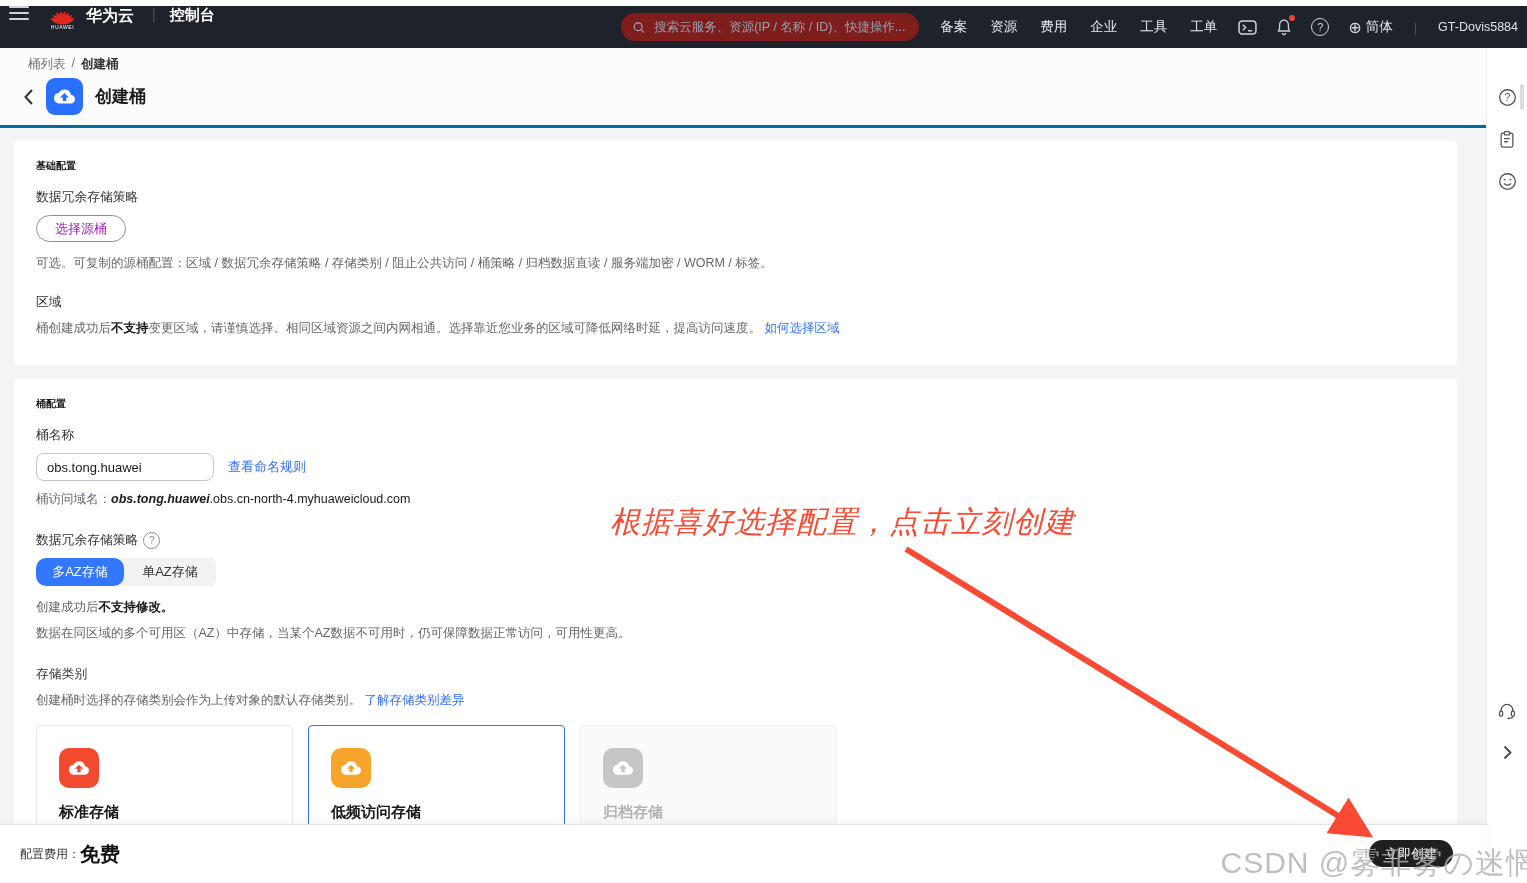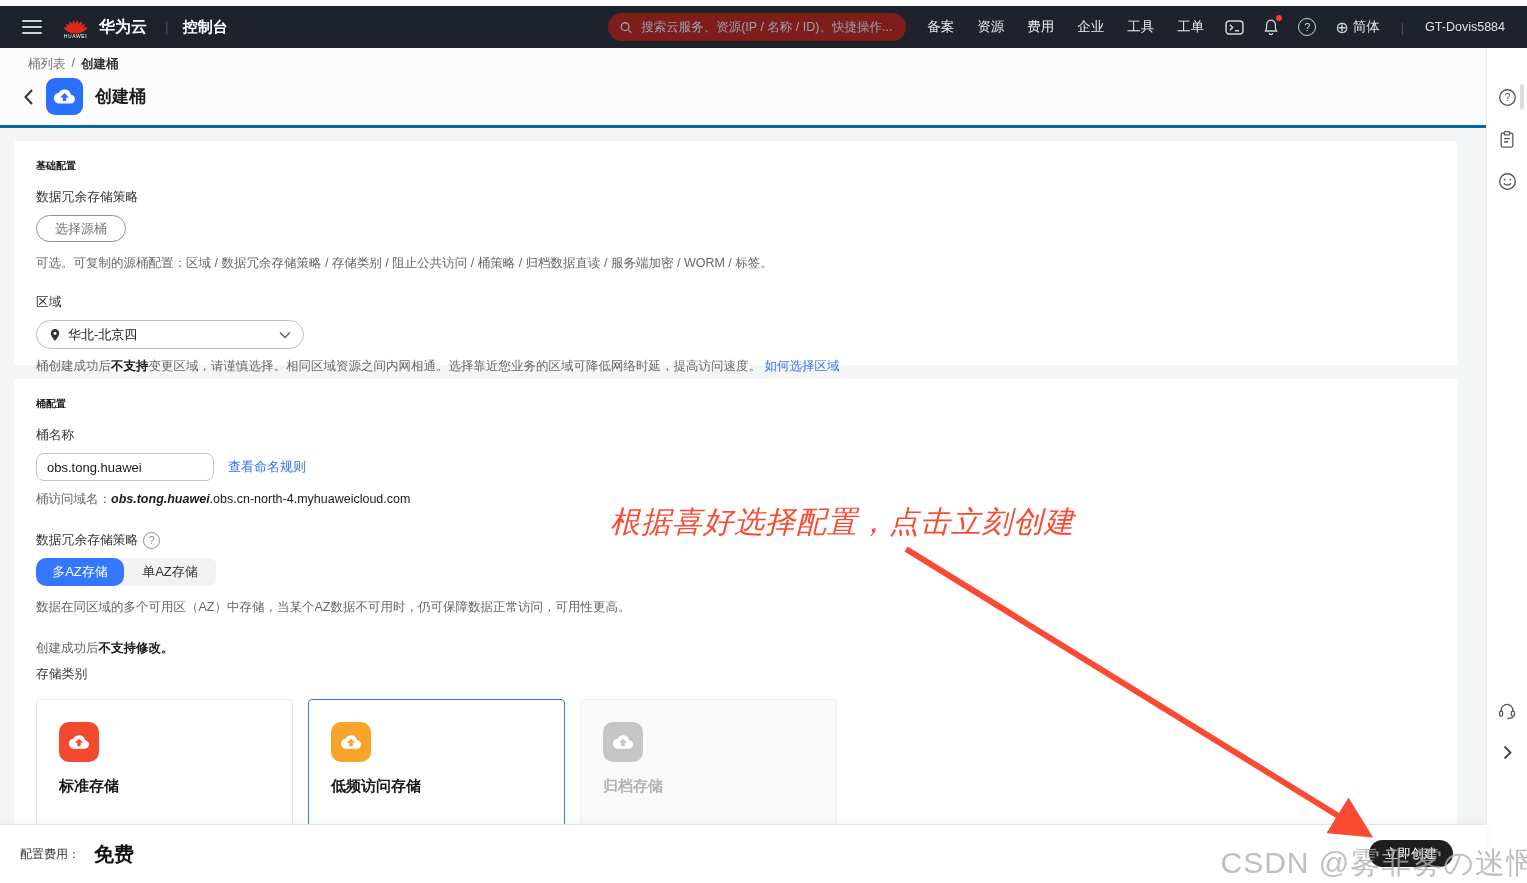--- a/index.html
+++ b/index.html
@@ -1,21 +1,21 @@
 <!DOCTYPE html>
 <html><head>
 <meta charset="utf-8">
 <style>
   html,body{margin:0;padding:0;}
   body{width:1527px;height:883px;overflow:hidden;font-family:"Liberation Sans","DejaVu Sans",sans-serif;background:#f4f5f6;}
   .page{position:relative;width:1527px;height:883px;overflow:hidden;background:#f4f5f6;}
 
   
   .topstrip{position:absolute;top:0;left:0;right:0;height:6px;background:#fff;}
-  .topbar{position:absolute;top:6px;left:0;right:0;height:42px;background:#1d222b;display:flex;align-items:center;padding:0 22px;box-sizing:border-box;color:#e7e9ee;}
+  .topbar{position:absolute;top:6px;left:0;right:0;height:42px;background:#1d222b;display:flex;padding:0 9px;box-sizing:border-box;color:#e7e9ee;}
   .hamburger{width:20px;height:14px;display:flex;flex-direction:column;justify-content:space-between;cursor:pointer;margin-right:20px;}
   .hamburger span{display:block;height:2px;background:#cfd3da;border-radius:1px;}
   .brand{display:flex;flex-direction:column;align-items:center;margin-right:10px;}
   .brand .hw-txt{font-size:5px;letter-spacing:.6px;color:#fff;margin-top:-2px;}
   .brand-name{font-size:16px;font-weight:bold;color:#fff;margin-right:16px;}
   .topbar .vsep{color:#4a505c;margin:0 14px 0 2px;font-size:14px;}
   .console-label{font-size:15px;font-weight:bold;color:#fff;}
   .topbar-right{margin-left:auto;display:flex;align-items:center;gap:21px;}
   .searchbox{width:298px;height:28px;border-radius:14px;background:#7f1d1d;display:flex;align-items:center;padding:0 12px;box-sizing:border-box;gap:7px;}
   .searchbox input{background:transparent;border:none;outline:none;color:#9aa1ad;font-size:12.5px;width:100%;font-family:inherit;}
@@ -40,21 +40,21 @@
   .obs-icon{width:37px;height:37px;border-radius:9px;background:#2970ff;display:flex;align-items:center;justify-content:center;margin-right:12px;}
   .page-title{font-size:17px;font-weight:bold;color:#1a1a1a;}
 
   
   .main{position:absolute;top:128px;left:0;right:40px;bottom:58px;overflow:hidden;padding:13px 30px 0 14px;box-sizing:border-box;}
   .panel{background:#fff;border-radius:4px;padding:18px 22px;box-sizing:border-box;}
   .panel-basic{height:224px;margin-bottom:14px;}
   .panel-bucket{height:470px;}
   .sec-title{font-size:10px;font-weight:bold;color:#1a1a1a;margin:0 0 16px 0;}
   .fld-label{font-size:12.8px;color:#333;margin-bottom:9px;display:flex;align-items:center;gap:5px;}
-  .pill-btn{display:inline-flex;align-items:center;justify-content:center;height:27px;padding:0 18px;border:1px solid #8d9199;border-radius:14px;background:#fff;font-size:13px;color:#737373;cursor:pointer;margin-bottom:13px;font-family:inherit;}
+  .pill-btn{display:inline-flex;align-items:center;justify-content:center;height:27px;padding:0 18px;border:1px solid #8d9199;border-radius:14px;background:#fff;font-size:13px;color:#a21caf;cursor:pointer;margin-bottom:13px;font-family:inherit;}
   .hint{font-size:12.5px;color:#666;margin-bottom:22px;}
   .selectbox{width:268px;height:29px;border:1px solid #b9bdc5;border-radius:15px;background:#fff;display:flex;align-items:center;padding:0 12px;box-sizing:border-box;gap:7px;cursor:pointer;margin-bottom:9px;}
   .selectbox .sel-val{font-size:13px;color:#1a1a1a;flex:1;}
   .note{font-size:12.5px;color:#666;}
   .note b{color:#1a1a1a;}
   a.lnk{color:#3370ff;text-decoration:none;cursor:pointer;}
   .txtinput{width:178px;height:28px;border:1px solid #c0c4cc;border-radius:8px;padding:0 10px;box-sizing:border-box;font-size:13px;color:#1a1a1a;outline:none;font-family:inherit;}
   .name-row{display:flex;align-items:center;gap:14px;margin-bottom:10px;}
   .domain-line{font-size:12.5px;color:#666;margin-bottom:24px;}
   .domain-line .dn-b{font-weight:bold;font-style:italic;color:#1a1a1a;}
@@ -69,21 +69,21 @@
   .cards{display:flex;gap:15px;margin-top:16px;}
   .card{width:257px;height:190px;border:1px solid #e9e9e9;border-radius:4px;background:#fff;padding:22px;box-sizing:border-box;cursor:pointer;overflow:hidden;}
   .card--selected{border-color:#3377ff;}
   .card--disabled{background:#fafafa;border-color:#f0f0f0;cursor:default;}
   .card-icon{width:40px;height:40px;border-radius:10px;display:flex;align-items:center;justify-content:center;margin-bottom:15px;}
   .card-title{font-size:15px;font-weight:bold;color:#1a1a1a;margin-bottom:11px;}
   .card--disabled .card-title{color:#b3b3b3;margin-top:6px;}
 
   
   .footer{position:absolute;left:0;right:40px;bottom:0;height:58px;background:#fff;border-top:1px solid #e3e3e3;box-shadow:0 -3px 8px rgba(0,0,0,.04);z-index:30;}
-  .fee{position:absolute;left:20px;top:0;height:58px;display:flex;align-items:center;gap:14px;}
+  .fee{position:absolute;left:20px;top:0;height:58px;display:flex;align-items:center;}
   .fee-label{font-size:12px;color:#333;}
   .fee-value{font-size:20px;font-weight:bold;color:#111;}
   .create-btn{position:absolute;right:34px;top:15px;height:27px;padding:0 16px;background:#1f1f1f;color:#fff;border:none;border-radius:14px;font-size:13px;cursor:pointer;font-family:inherit;}
 
   
   .util-sidebar{position:absolute;top:48px;right:0;bottom:0;width:40px;background:#fff;border-left:1px solid #ededed;z-index:20;}
   .ut-icon{width:40px;height:42px;display:flex;align-items:center;justify-content:center;cursor:pointer;}
   .ut-top{position:absolute;top:28px;left:0;}
   .ut-bottom{position:absolute;bottom:110px;left:0;}
   .mini-scroll{position:absolute;right:3px;top:36px;width:4px;height:26px;border-radius:2px;background:#dcdcdc;}
@@ -191,29 +191,20 @@
   </div>
 
   <div class="main">
 
     <div class="panel panel-basic">
       <h3 class="sec-title">基础配置</h3>
       <div class="fld-label">数据冗余存储策略</div>
       <button class="pill-btn">选择源桶</button>
       <div class="hint">可选。可复制的源桶配置：区域 / 数据冗余存储策略 / 存储类别 / 阻止公共访问 / 桶策略 / 归档数据直读 / 服务端加密 / WORM / 标签。</div>
       <div class="fld-label">区域</div>
-      <div class="selectbox">
-        <svg width="12" height="14" viewBox="0 0 16 18">
-            <path fill="#333" d="M8 1a5.6 5.6 0 0 0-5.6 5.6C2.4 10.5 8 17 8 17s5.6-6.5 5.6-10.4A5.6 5.6 0 0 0 8 1zm0 7.7a2.1 2.1 0 1 1 0-4.2 2.1 2.1 0 0 1 0 4.2z"></path>
-          </svg>
-        <span class="sel-val">华北-北京四</span>
-        <svg width="12" height="8" viewBox="0 0 12 8">
-            <path d="M1 1.5l5 5 5-5" fill="none" stroke="#666" stroke-width="1.5"></path>
-          </svg>
-      </div>
       <div class="note">
         <span>桶创建成功后</span><b>不支持</b><span>变更区域，请谨慎选择。相同区域资源之间内网相通。选择靠近您业务的区域可降低网络时延，提高访问速度。</span>
         <a class="lnk">如何选择区域</a>
       </div>
     </div>
 
     <div class="panel panel-bucket">
       <h3 class="sec-title">桶配置</h3>
       <div class="fld-label">桶名称</div>
       <div class="name-row">
@@ -224,25 +215,29 @@
         <span>桶访问域名：</span><span class="dn-b">obs.tong.huawei</span><span class="dn-s">.obs.cn-north-4.myhuaweicloud.com</span>
       </div>
       <div class="fld-label">
         <span>数据冗余存储策略</span>
         <span class="help-q">?</span>
       </div>
       <div class="toggle">
         <span class="tg tg-on">多AZ存储</span>
         <span class="tg tg-off">单AZ存储</span>
       </div>
-      <div class="note mb-md">数据在同区域的多个可用区（AZ）中存储，当某个AZ数据不可用时，仍可保障数据正常访问，可用性更高。</div>
       <div class="note mb-sm">
         <span>创建成功后</span><b>不支持修改。</b>
       </div>
+      <div class="note mb-md">数据在同区域的多个可用区（AZ）中存储，当某个AZ数据不可用时，仍可保障数据正常访问，可用性更高。</div>
       <div class="fld-label">存储类别</div>
+      <div class="note">
+        <span>创建桶时选择的存储类别会作为上传对象的默认存储类别。</span>
+        <a class="lnk">了解存储类别差异</a>
+      </div>
 
       <div class="cards">
         <div class="card">
           <div class="card-icon" style="background: rgb(242, 73, 47);">
             <svg width="22" height="20" viewBox="0 0 24 24">
                 <path fill="#fff" d="M19.35 10.04A7.49 7.49 0 0 0 12 4C9.11 4 6.6 5.64 5.35 8.04A5.994 5.994 0 0 0 0 14c0 3.31 2.69 6 6 6h13c2.76 0 5-2.24 5-5 0-2.64-2.05-4.78-4.65-4.96zM14 13v4h-4v-4H7l5-5 5 5h-3z"></path>
               </svg>
           </div>
           <div class="card-title">标准存储</div>
 

